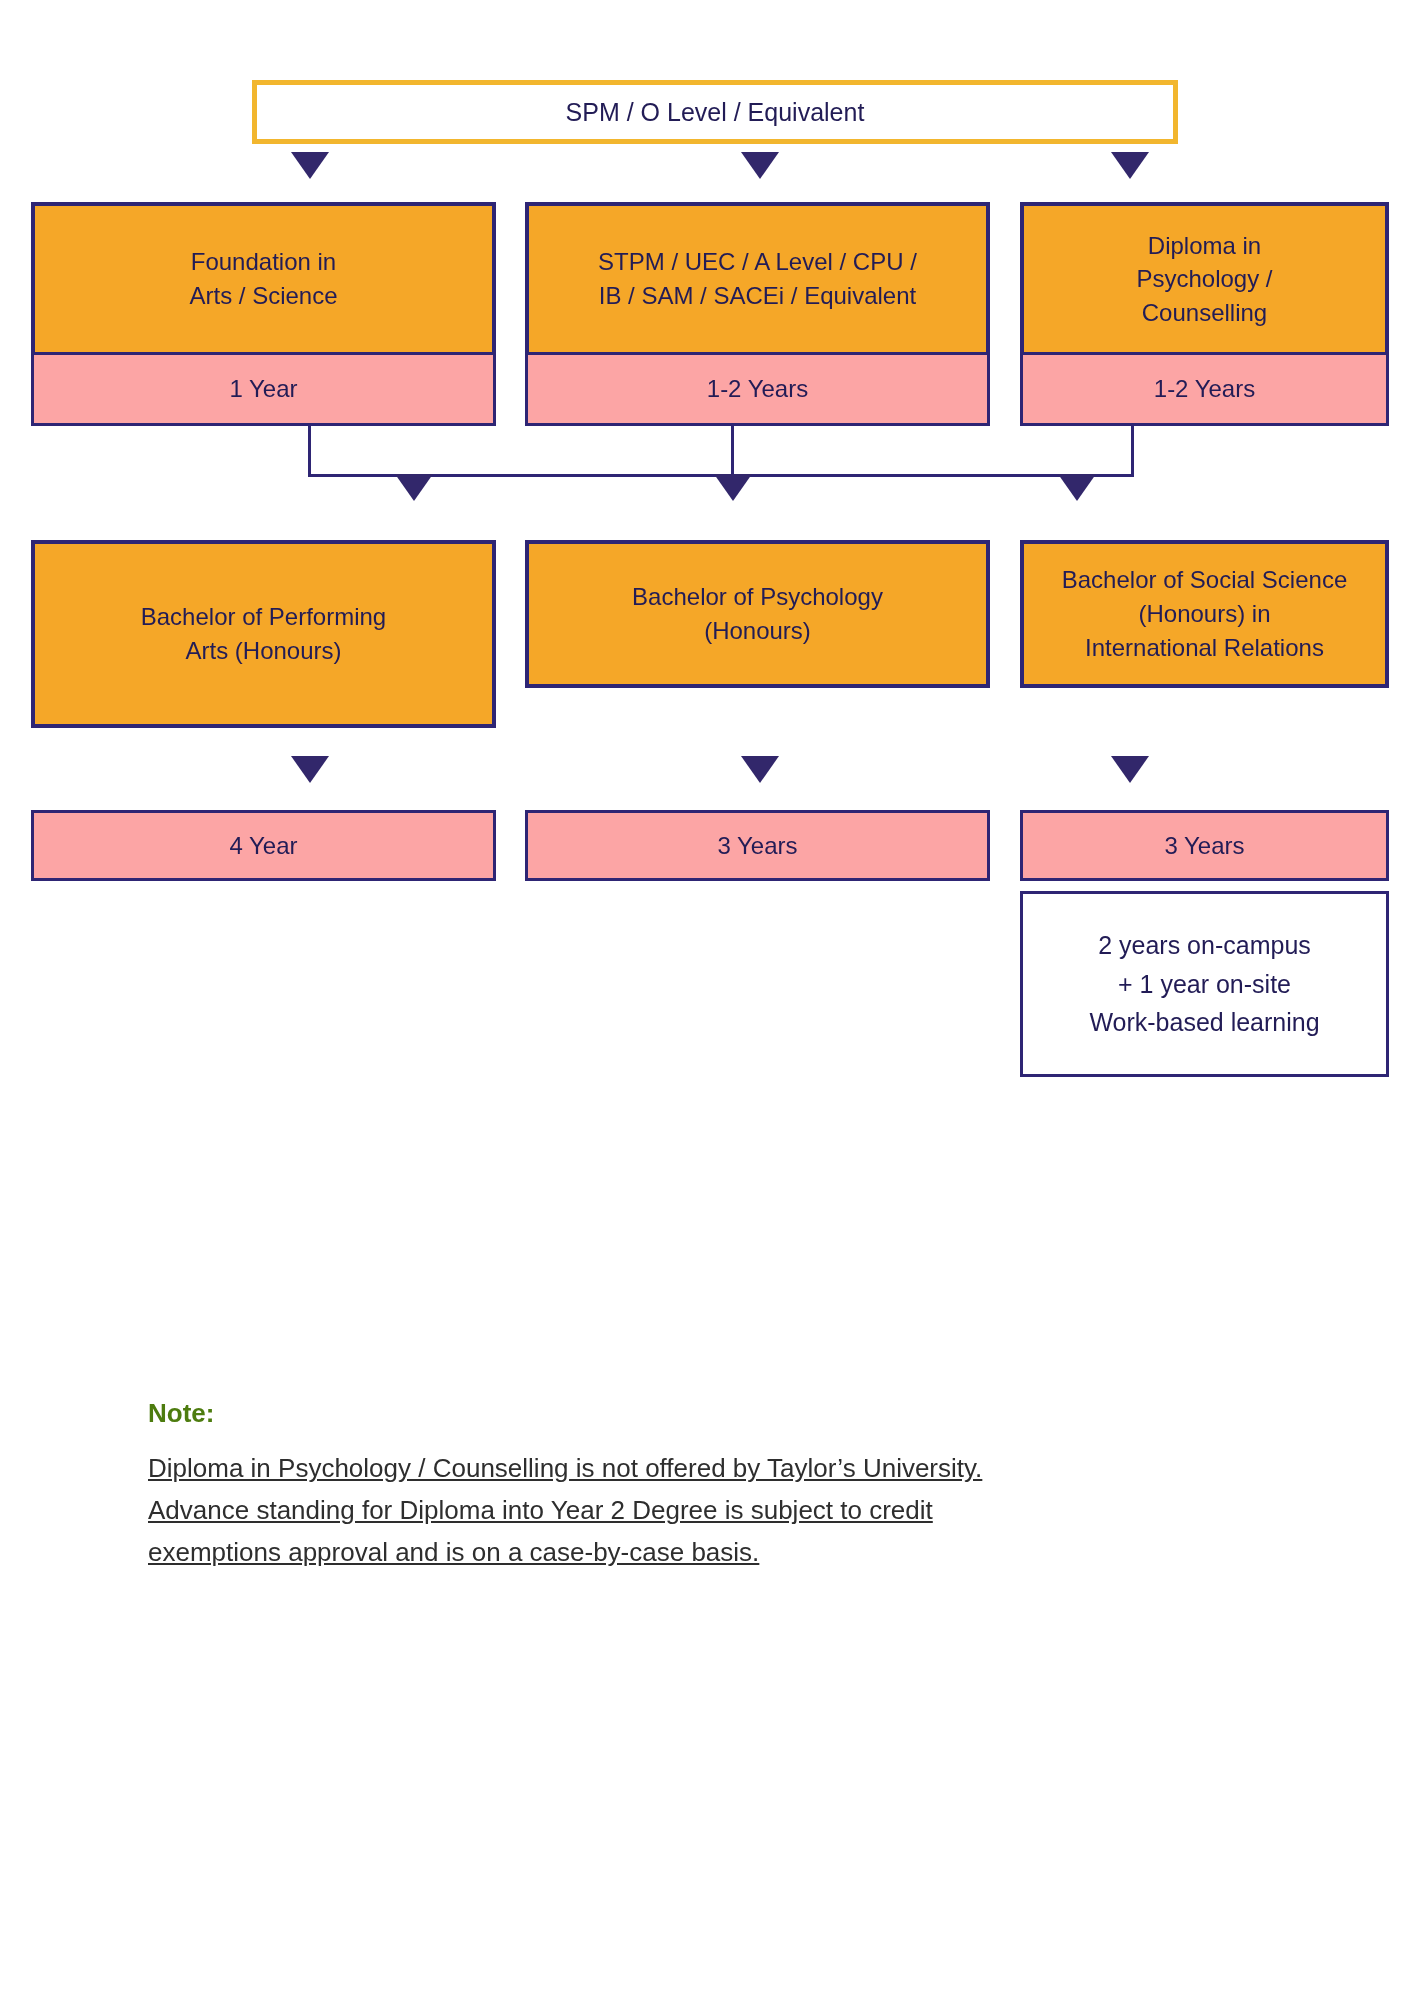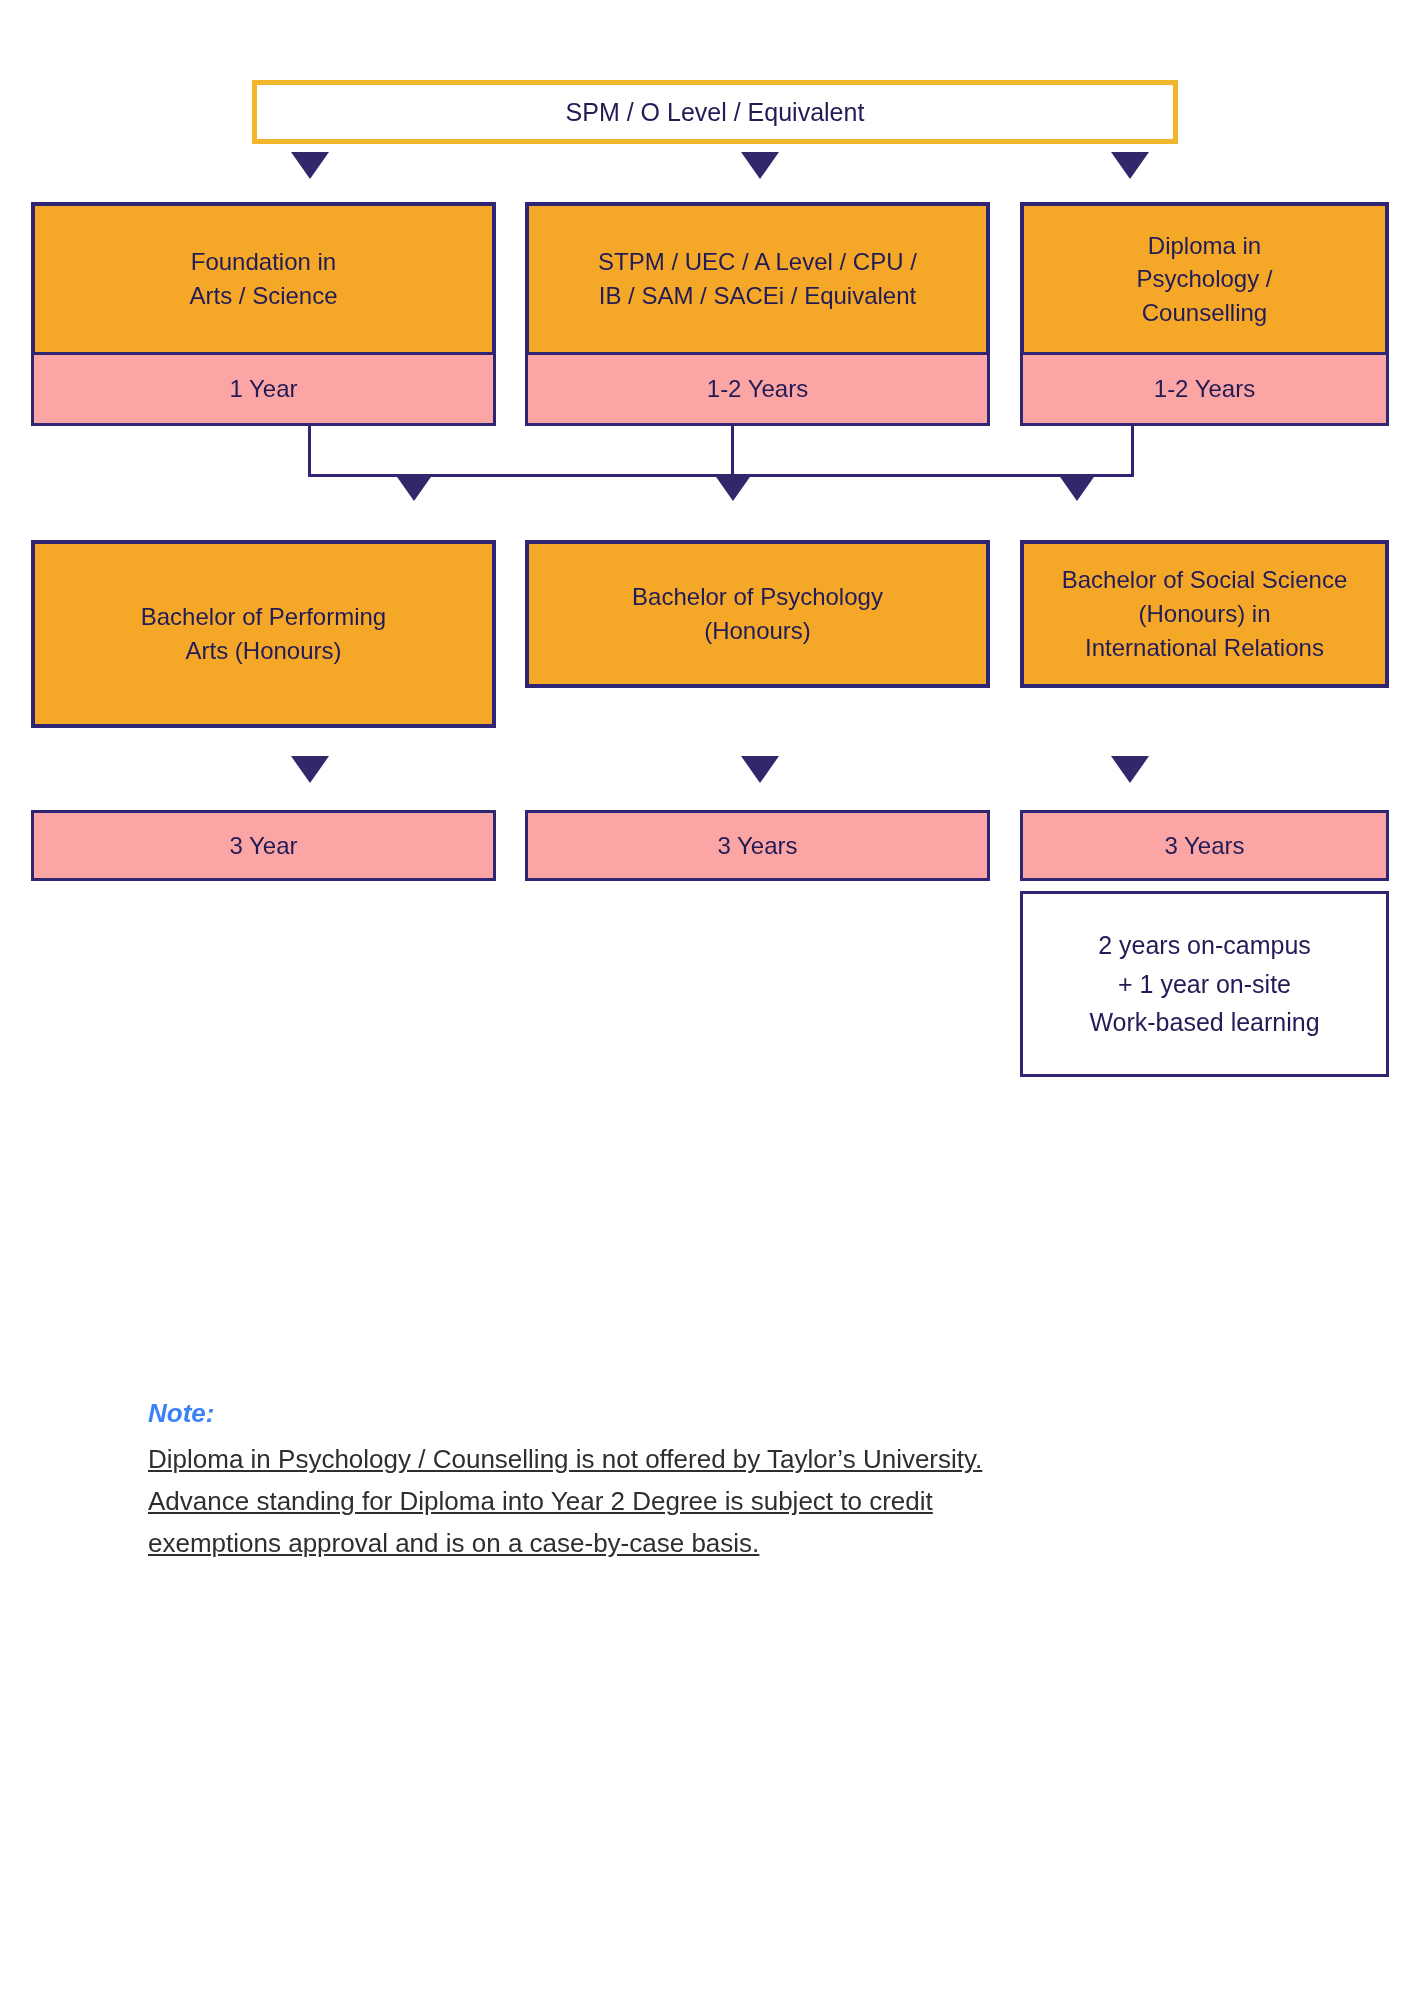--- a/index.html
+++ b/index.html
@@ -77,23 +77,22 @@
 
   .note {
     position: absolute;
     left: 148px; top: 1392px; width: 1120px;
     color: var(--note-ink, #2E2E2E);
     font-size: 26px;
     line-height: 1.62;
   }
   .note-title {
     font-weight: bold;
-    color: #3b82f6;
-    margin-bottom: 4px;
-    font-style: italic;
+    color: #4d7c0f;
+    margin-bottom: 13px;
   }
   .note-body { white-space: pre-line; text-decoration: underline; }
 </style>
 </head>
 <body>
 
 <div class="canvas">
 
   <div class="box entry-box">
     <span class="txt">SPM / O Level / Equivalent</span>
@@ -148,21 +147,21 @@
     <span class="txt">Bachelor of Social Science
 (Honours) in
 International Relations</span>
   </div>
 
   <div class="tri" style="left:291px;top:756px;"></div>
   <div class="tri" style="left:741px;top:756px;"></div>
   <div class="tri" style="left:1111px;top:756px;"></div>
 
   <div class="box duration-box" style="left:31px;top:810px;width:465px;height:71px;">
-    <span class="txt">3 Year</span>
+    <span class="txt">4 Year</span>
   </div>
   <div class="box duration-box" style="left:525px;top:810px;width:465px;height:71px;">
     <span class="txt">3 Years</span>
   </div>
   <div class="box duration-box" style="left:1020px;top:810px;width:369px;height:71px;">
     <span class="txt">3 Years</span>
   </div>
 
   <div class="box extra-box" style="left:1020px;top:891px;width:369px;height:186px;">
     <span class="txt">2 years on-campus

